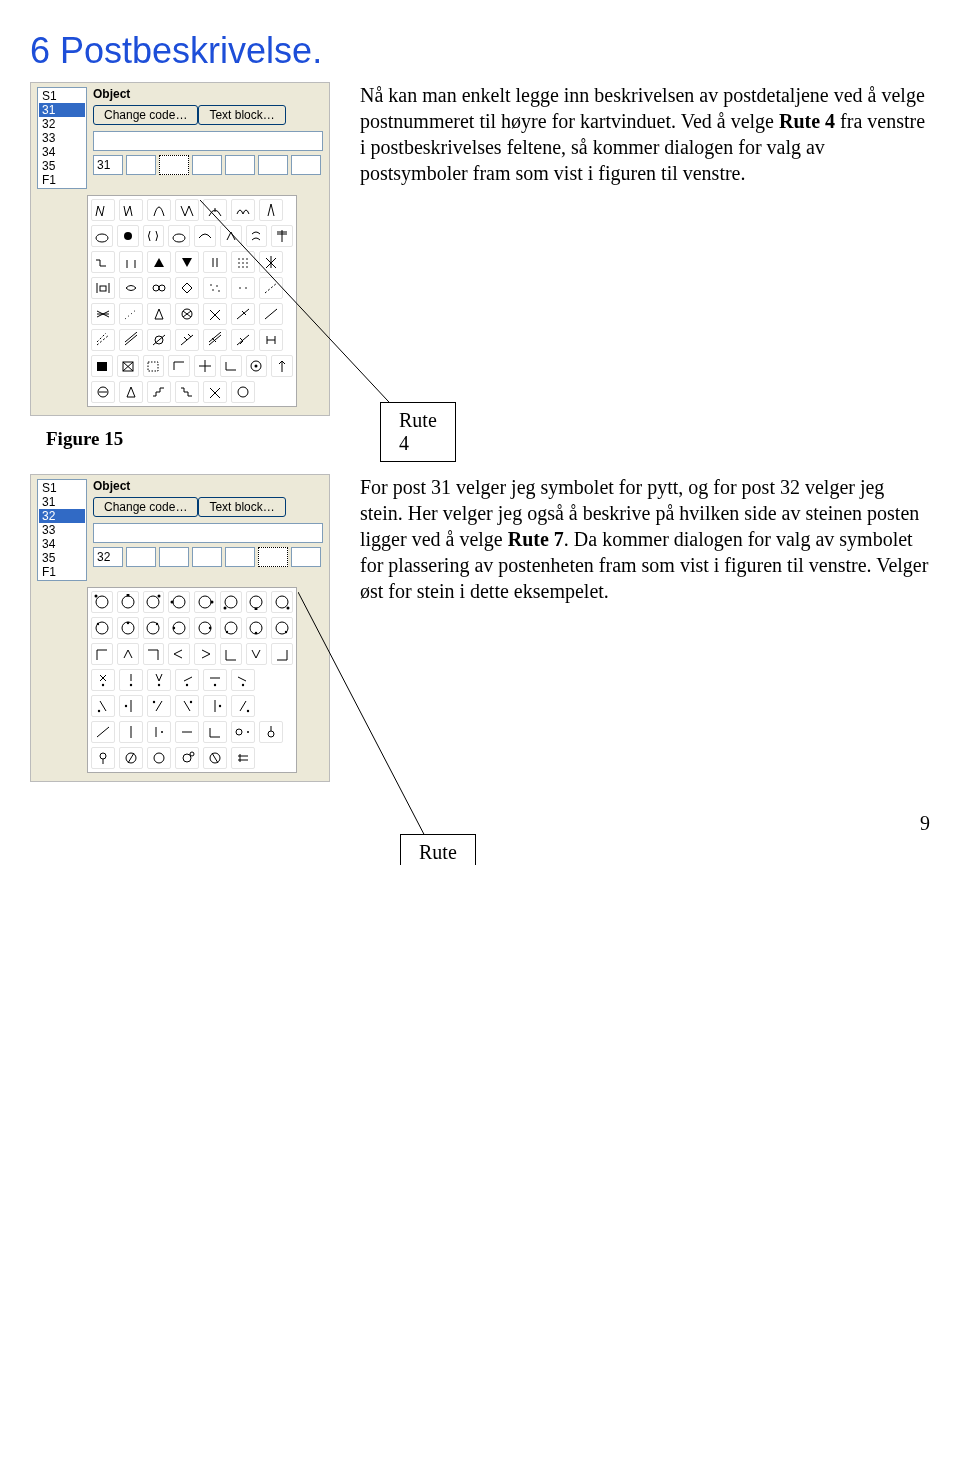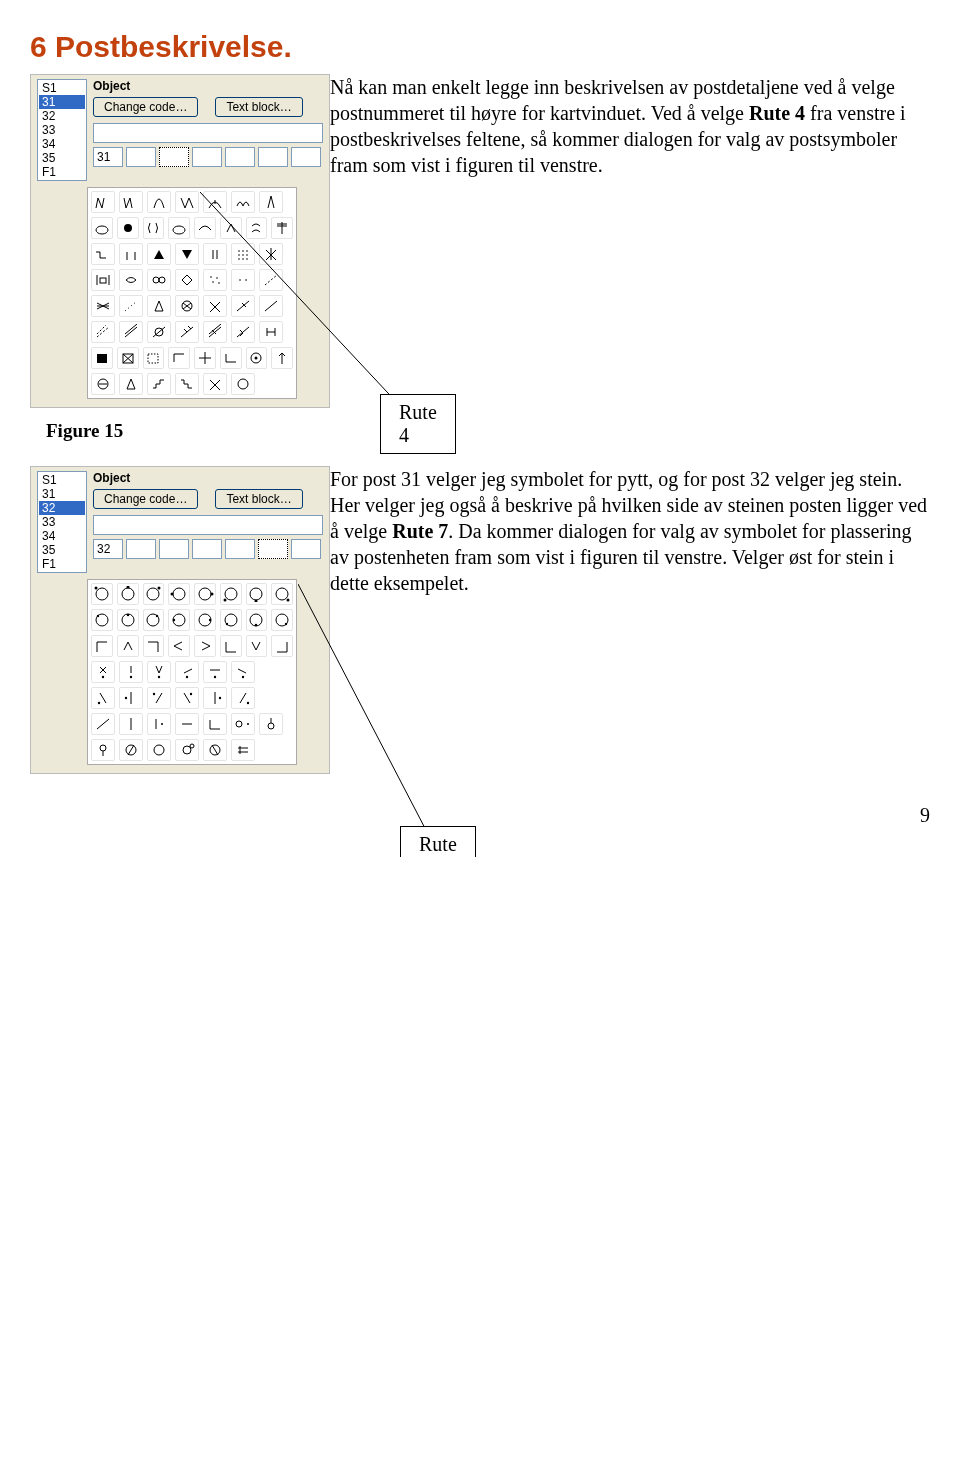--- a/index.html
+++ b/index.html
@@ -1,34 +1,34 @@
 <!DOCTYPE html>
 <html><head>
 <meta charset="utf-8">
 <style>
   body { margin:0; padding:30px 30px 30px 30px; font-family:"Times New Roman",serif; font-size:20px; color:#000; background:#fff; width:900px; }
-  h1.sec { color:#c2410c; font-weight:bold; font-size:30px; font-family:Arial,Helvetica,sans-serif; margin:0 0 10px 0;}
+  h1.sec { color:#1d4ed8; font-weight:normal; font-size:36px; font-family:Arial,Helvetica,sans-serif; margin:0 0 10px 0;}
   .row { display:flex; align-items:flex-start; }
   .panel-wrap { position:relative; }
   .panel { background:#ece9d8; border:1px solid #bbb; font-family:Tahoma,Arial,sans-serif; font-size:12px; color:#000; padding:4px 6px 8px 6px; box-sizing:border-box; }
   .panel * { font-family:Tahoma,Arial,sans-serif; }
   .postlist { background:#fff; border:1px solid #7f9db9; width:64px; display:flex; flex-direction:column; margin-right:6px; box-sizing:border-box; padding:1px; }
   .postlist .pi { padding:0 3px; }
   .postlist .pi.sel { background:#316ac5; color:#fff; }
   .obj-area { flex:1; }
   .obj-label { margin-bottom:4px;font-weight:bold; }
-  .btnrow { display:flex; gap:17px; margin-bottom:6px; }
+  .btnrow { display:flex; gap:0; margin-bottom:6px; }
   .winbtn { background:#ece9d8; border:1px solid #003c74; border-radius:3px; padding:2px 10px; font-size:12px; cursor:pointer; }
   .fieldrow { display:flex; gap:3px; }
   .field { background:#fff; border:1px solid #7f9db9; height:20px; box-sizing:border-box; font-size:12px; padding:2px 3px; }
   .symgrid { background:#fff; border:1px solid #aaa; padding:3px; display:flex; flex-direction:column; gap:4px; width:210px; box-sizing:border-box; margin-top:6px;}
   .symrow { display:flex; gap:4px; }
   .sym { width:22px; height:20px; background:#fff; border:1px solid #e4e4e4; border-radius:2px; display:flex; align-items:center; justify-content:center; }
   .sym svg { width:18px; height:16px; }
-  .right-text { flex:1; font-size:20px; line-height:1.3; }
+  .right-text { flex:1; padding-left:30px; font-size:20px; line-height:1.3; }
   .callout { border:1.5px solid #000; display:inline-block; padding:6px 18px; font-size:20px; position:absolute; background:#fff;}
   .figlabel { font-weight:bold; margin:12px 0 24px 16px; font-size:19px;}
   svg line,svg polyline,svg path,svg rect,svg circle,svg ellipse,svg polygon { stroke:#000; fill:none; stroke-width:1; }
   svg .f { fill:#000; stroke:none; }
   .arrowline { position:absolute; }
   .pagenum { text-align:right; font-size:20px; margin-top:30px;}
   .top-inner { display:flex; }
 </style>
 </head>
 <body>

